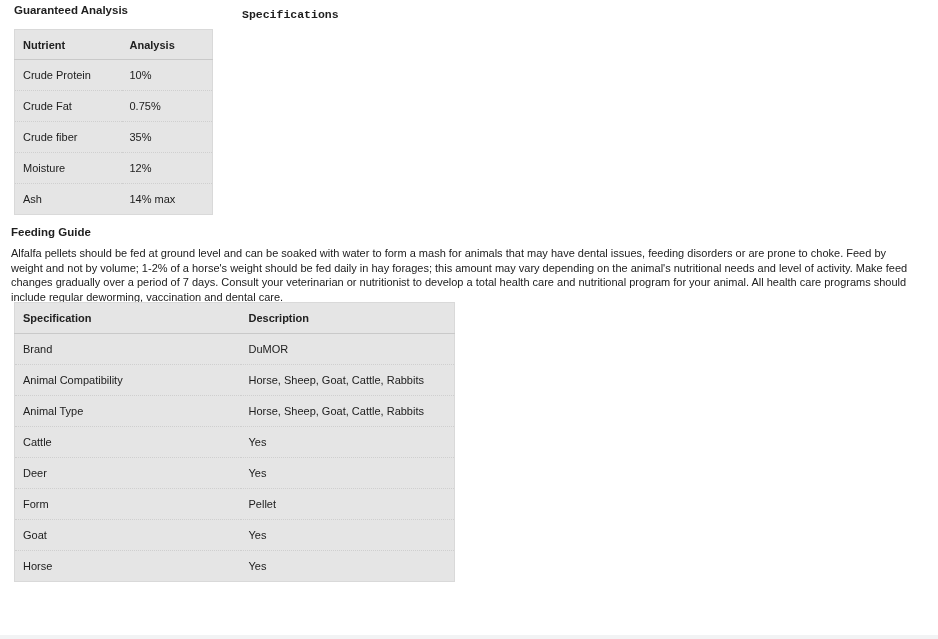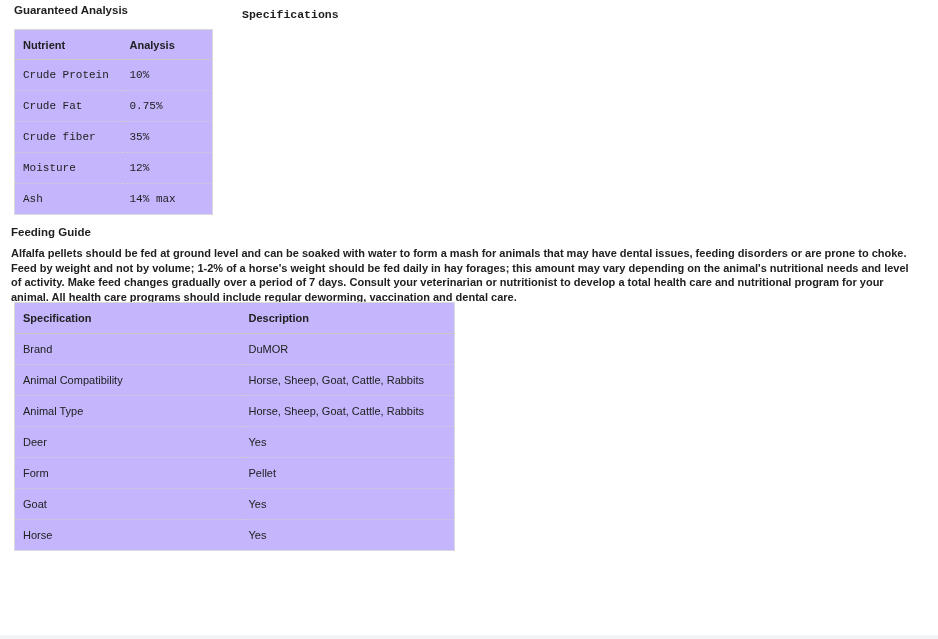--- a/index.html
+++ b/index.html
@@ -23,53 +23,52 @@
     color: #1e1e1e;
   }
   #ga-heading   { left: 14px;  top: 4px;   }
   #spec-heading { left: 242px; top: 8px; font-family: Liberation Mono, monospace;   }
   #fg-heading   { left: 11px;  top: 226px; }
 
   table {
     position: absolute;
     border-collapse: collapse;
     border: 1px solid #d9d9d9;
-    background: #c4b5fd;
+    background: #e5e5e5;
     font-size: 11px;
     color: #212121;
     table-layout: fixed;
   }
   #ga-table   { left: 14px; top: 29px;  width: 198px; }
   #spec-table { left: 14px; top: 302px; width: 440px; }
 
   th, td {
     text-align: left;
     padding: 0 0 0 8px;
     vertical-align: middle;
     overflow: hidden;
     white-space: nowrap;
   }
   th { font-weight: 700; }
   #ga-table th   { height: 30px; }
-  #ga-table td   { height: 31px; font-family: Liberation Mono, monospace; }
+  #ga-table td   { height: 31px; }
   #spec-table th { height: 31px; }
   #spec-table td { height: 31px; }
 
   thead th { border-bottom: 1px solid #c9c9c9; }
   tbody tr td { border-top: 1px dotted #cfcfcf; }
   tbody tr:first-child td { border-top: none; }
 
   #fg-text {
     position: absolute;
     left: 11px; top: 246px;
     width: 900px;
     font-size: 11px;
     line-height: 14.5px;
     color: #212121;
-    font-weight: bold;
   }
   #bottom-strip {
     position: absolute;
     left: 0; top: 635px;
     width: 938px; height: 4px;
     background: #f2f3f4;
     z-index: 5;
   }
 </style>
 </head>
@@ -138,20 +137,24 @@
         </tr>
         <tr>
           <td>Animal Compatibility</td>
           <td>Horse, Sheep, Goat, Cattle, Rabbits</td>
         </tr>
         <tr>
           <td>Animal Type</td>
           <td>Horse, Sheep, Goat, Cattle, Rabbits</td>
         </tr>
         <tr>
+          <td>Cattle</td>
+          <td>Yes</td>
+        </tr>
+        <tr>
           <td>Deer</td>
           <td>Yes</td>
         </tr>
         <tr>
           <td>Form</td>
           <td>Pellet</td>
         </tr>
         <tr>
           <td>Goat</td>
           <td>Yes</td>

